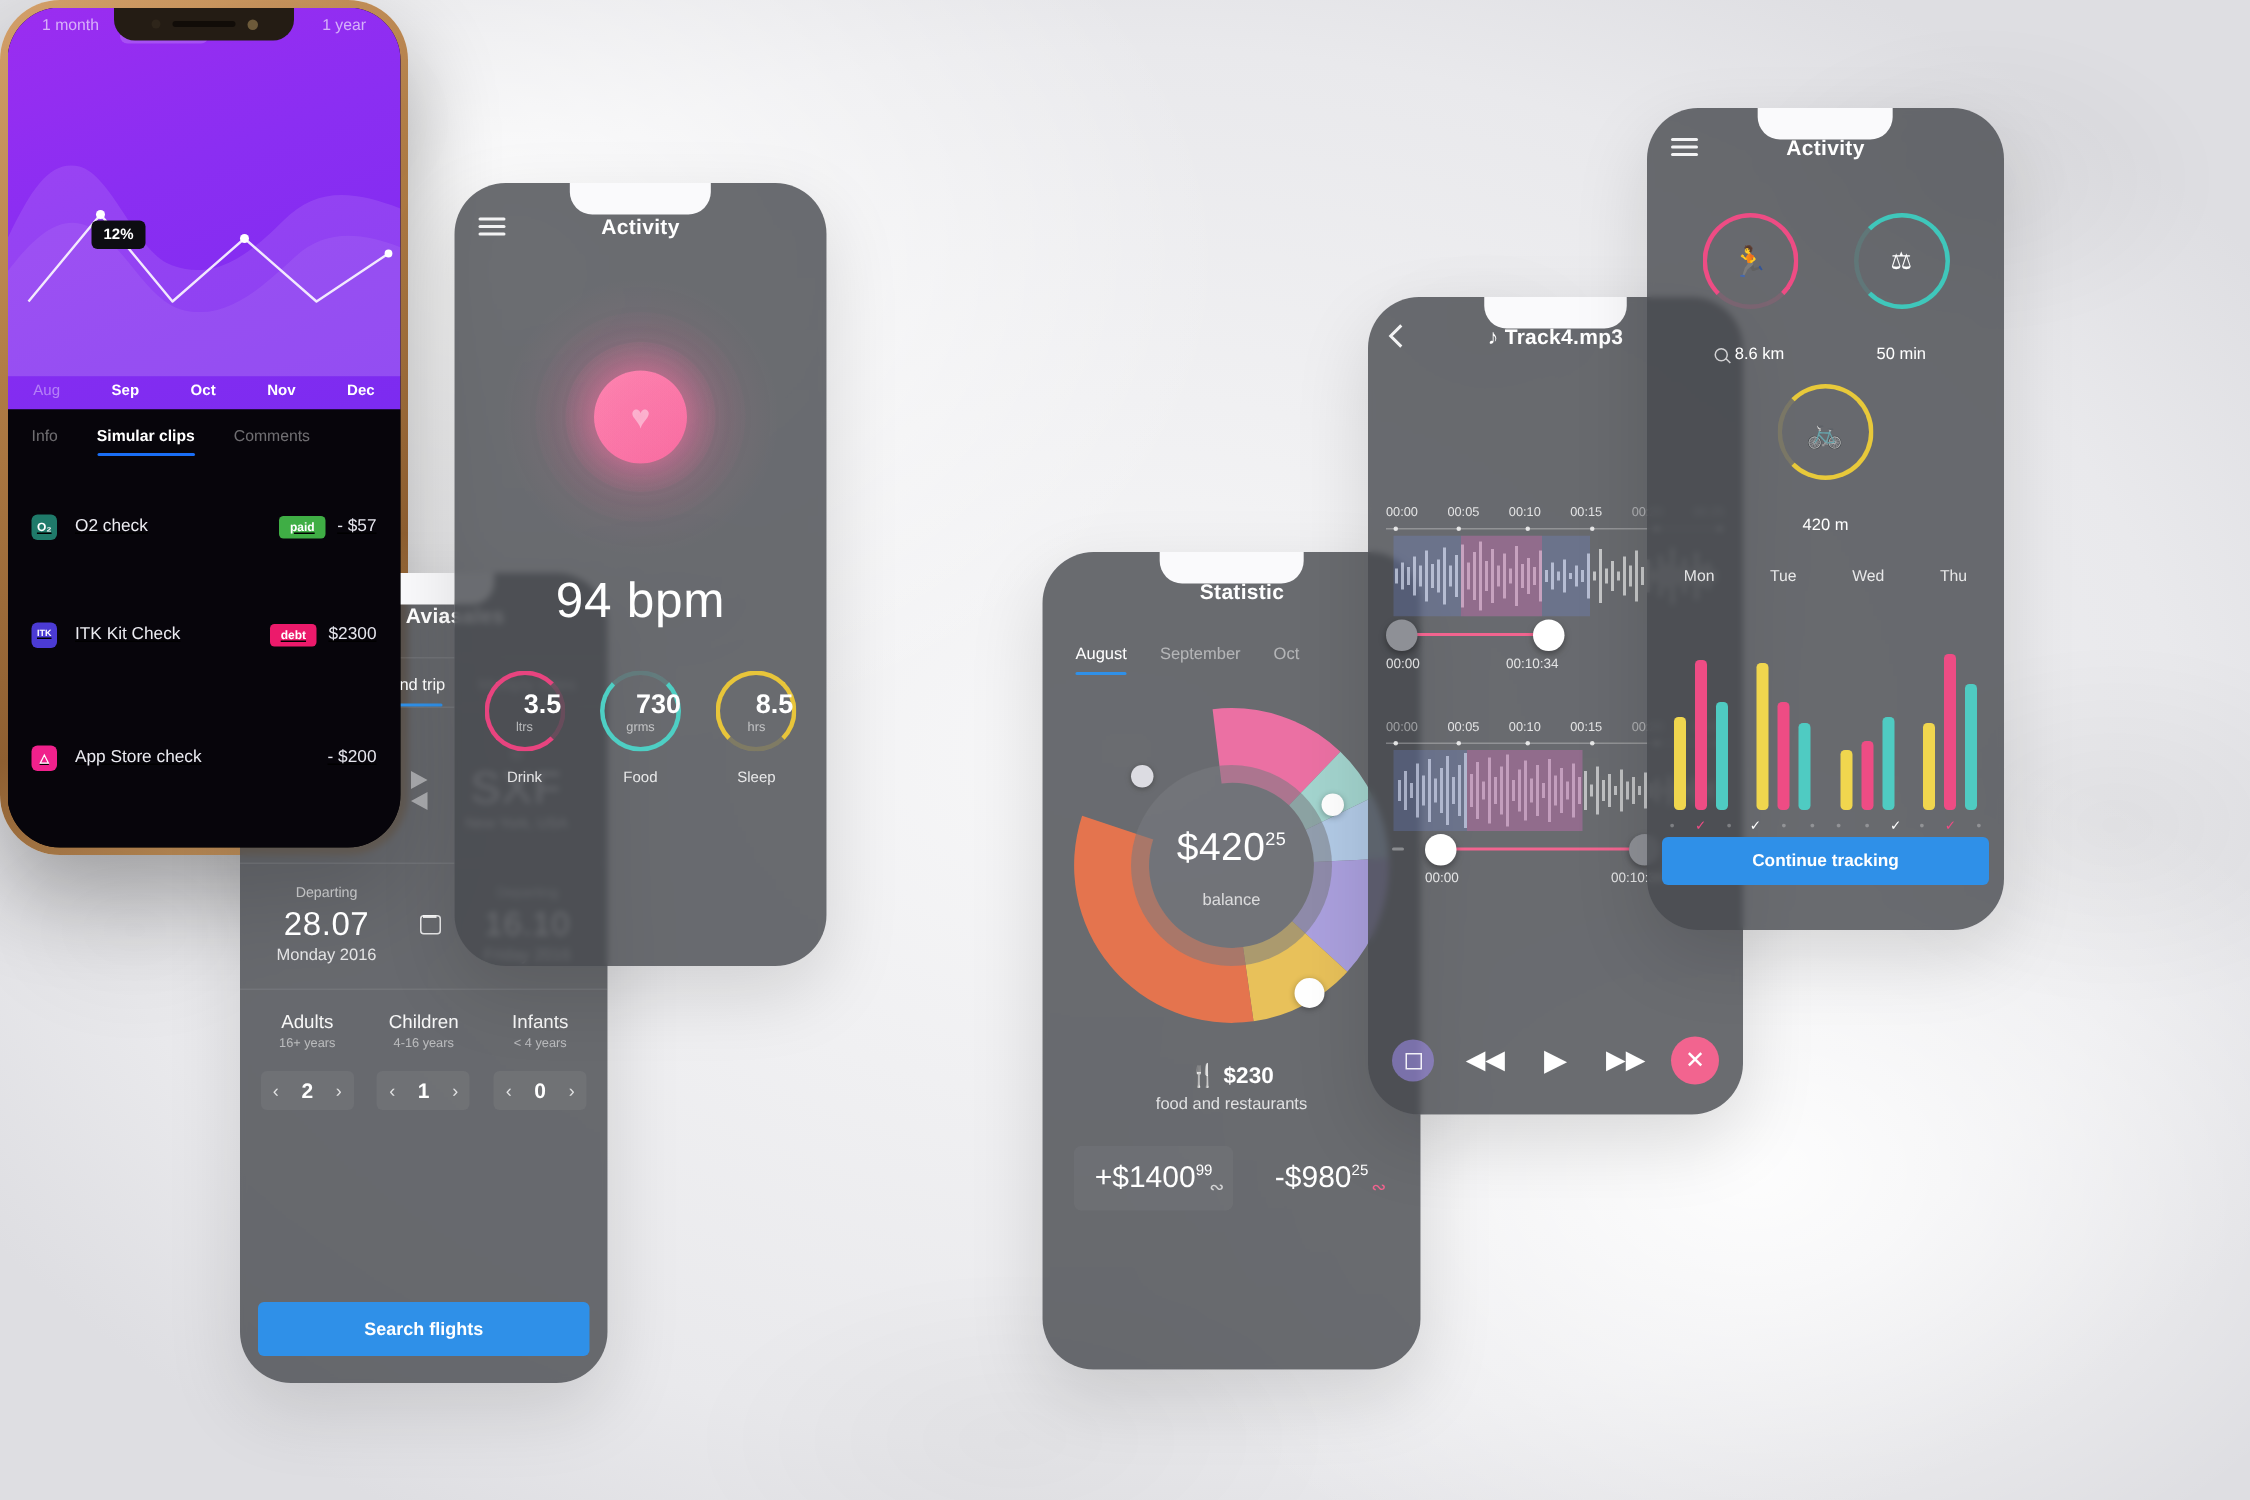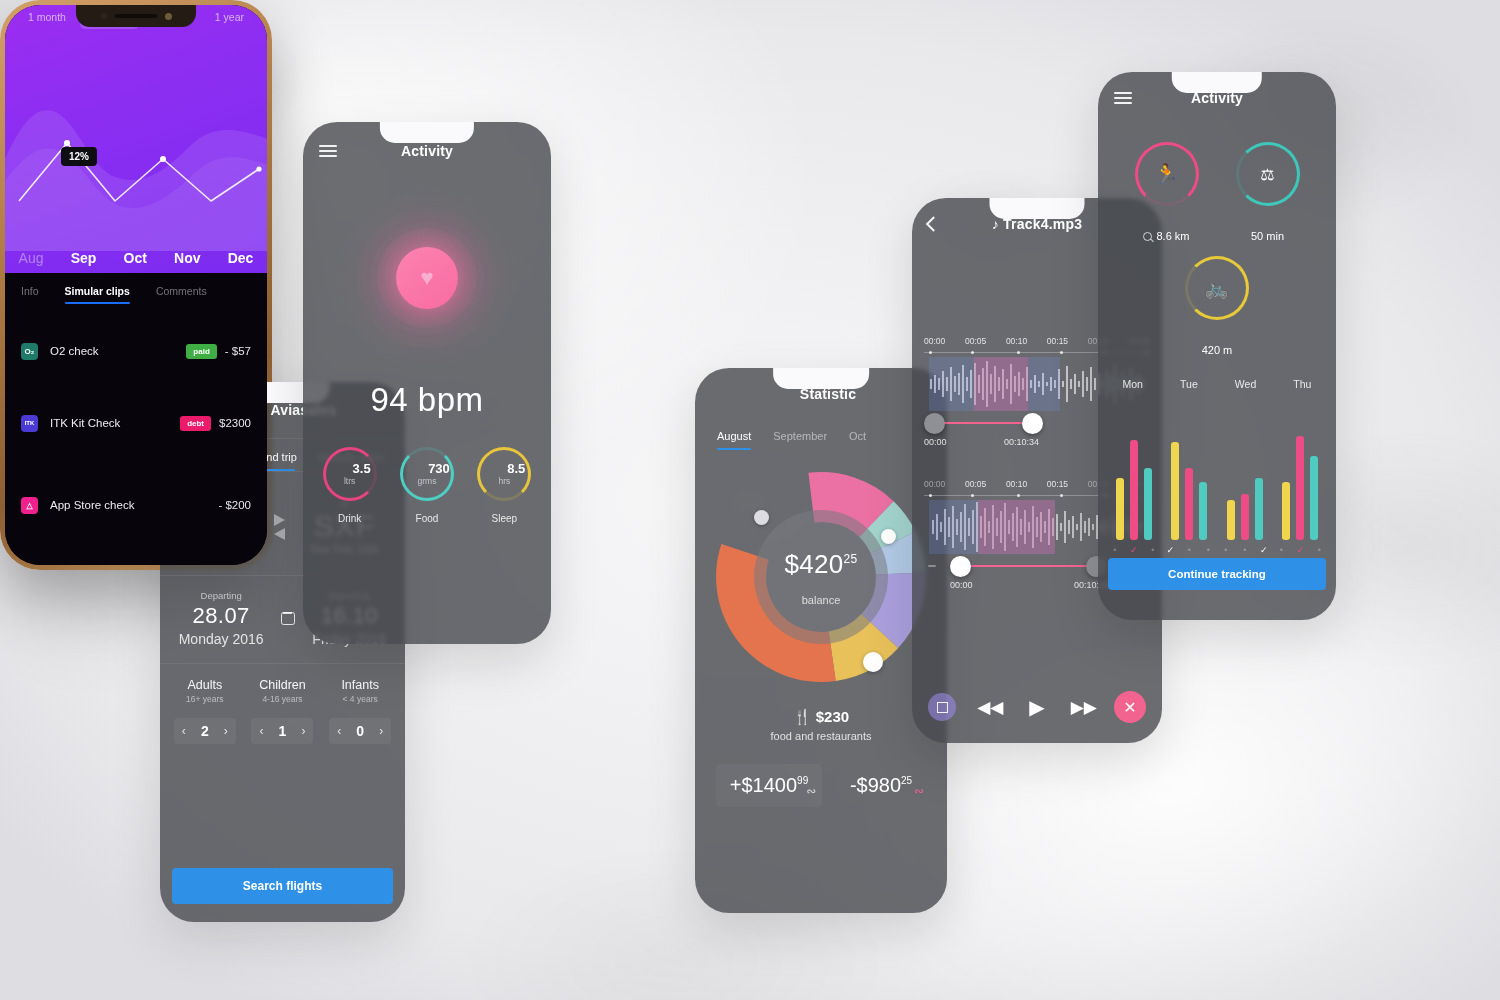--- a/index.html
+++ b/index.html
@@ -57,21 +57,21 @@
   .route .code { font-size:30px; font-weight:300; color:#f2648f; letter-spacing:1px; text-align:center; line-height:1.1; }
   .route .code.to { color:rgba(235,235,240,.85); }
   .route .city { font-size:10px; color:rgba(255,255,255,.78); text-align:center; margin-top:2px; }
   .swap { display:flex; flex-direction:column; gap:2px; opacity:.55; }
   .tri-r { width:0;height:0;border-left:11px solid rgba(255,255,255,.8);border-top:6px solid transparent;border-bottom:6px solid transparent; }
   .tri-l { width:0;height:0;border-right:11px solid rgba(255,255,255,.8);border-top:6px solid transparent;border-bottom:6px solid transparent; }
   .dates { display:flex; align-items:center; justify-content:space-around; padding:14px 10px 16px; }
   .dates .col { text-align:center; }
   .dates .k { font-size:9.5px; color:rgba(255,255,255,.6); }
   .dates .v { font-size:22px; color:#fff; font-weight:300; letter-spacing:.4px; margin:2px 0 2px;}
-  .dates .s { font-size:14px; color:rgba(255,255,255,.82); }
+  .dates .s { font-size:11px; color:rgba(255,255,255,.82); }
   .cal { width:14px;height:13px;border:1.6px solid rgba(255,255,255,.85); border-radius:2.5px; position:relative;}
   .cal:before{content:"";position:absolute;top:-1px;left:1.5px;right:1.5px;height:2.2px;background:rgba(255,255,255,.85);}
   .pax { display:flex; justify-content:space-around; padding:14px 6px 6px; }
   .pax .col { text-align:center; }
   .pax .n { font-size:12.5px; color:rgba(255,255,255,.95); }
   .pax .sub { font-size:8.5px; color:rgba(255,255,255,.55); margin-top:2px; }
   .stepper { display:flex; align-items:center; gap:14px; justify-content:center; margin-top:14px;
              background:rgba(255,255,255,.05); border-radius:4px; padding:5px 8px;}
   .stepper .a { color:rgba(255,255,255,.8); font-size:12px; }
   .stepper .val { color:#fff; font-size:14px; font-weight:700; min-width:10px; text-align:center;}
@@ -84,21 +84,21 @@
   .pulse-wrap { position:relative; height:195px; display:flex; align-items:center; justify-content:center; }
   .ring-pulse { position:absolute; border-radius:50%; }
   .heart-btn { width:62px;height:62px;border-radius:50%; background:linear-gradient(145deg,#ff8fb6,#f8699f);
                display:flex;align-items:center;justify-content:center; box-shadow:0 0 28px rgba(248,105,159,.55);}
   .heart-glyph { color:#fff; font-size:22px; line-height:1; }
   .bpm { text-align:center; font-size:33px; font-weight:300; color:#fff; letter-spacing:.5px; margin-top:6px; }
   .metrics { display:flex; justify-content:space-around; padding:28px 8px 0; }
   .metric { text-align:center; }
   .donut-sm { width:54px; height:54px; border-radius:50%; display:flex; flex-direction:column;
               align-items:center; justify-content:center; }
-  .donut-sm .v { font-size:13px; color:#fff; font-weight:600; line-height:1;margin-left:24px;}
+  .donut-sm .v { font-size:18px; color:#fff; font-weight:600; line-height:1;margin-left:24px;}
   .donut-sm .u { font-size:8.5px; color:rgba(255,255,255,.6); margin-top:1px;}
   .metric .cap { font-size:10px; color:rgba(255,255,255,.85); margin-top:12px; }
 
   
   #phone-dash { left:512px; top:202px; width:272px; height:570px;
                 background:linear-gradient(150deg,#d3a06a,#b07c45 35%,#8e5f31 70%,#c79a64);
                 border-radius:40px; padding:5px; box-shadow:0 28px 60px rgba(0,0,0,.32); }
   #dash-screen { width:100%; height:100%; border-radius:35px; overflow:hidden; position:relative; background:#000; }
   #dash-notch { position:absolute; top:0; left:50%; transform:translateX(-50%); width:120px; height:22px;
                 background:#241c14; border-radius:0 0 14px 14px; z-index:6; display:flex; align-items:center;
@@ -106,26 +106,26 @@
   .speaker { width:42px;height:4px;background:#110c08;border-radius:3px;}
   .cam { width:7px;height:7px;border-radius:50%;background:#6d5a3a;}
   .sens { width:6px;height:6px;border-radius:50%;background:#2e251a;}
   #dash-purple { height:268px; background:linear-gradient(160deg,#9b2df0 0%,#8b2ef2 40%,#7c2bf0 100%); position:relative; overflow:hidden;}
   #dash-dark   { position:absolute; top:268px; left:0; right:0; bottom:0; background:#07050b; }
   .dash-hdr { height:48px; }
   .seg { display:flex; align-items:center; justify-content:space-between; padding:0 14px; position:relative; z-index:3;}
   .seg .s { font-size:10.5px; color:rgba(255,255,255,.62); padding:6px 9px; border-radius:5px; }
   .seg .s.active { background:rgba(255,255,255,.17); color:#fff; font-weight:600; }
   .months { position:absolute; bottom:7px; left:0; right:0; display:flex; justify-content:space-around;
-            font-size:14px; z-index:3;}
+            font-size:10px; z-index:3;}
   .tabs2 { display:flex; gap:26px; padding:12px 16px 0; }
   .tabs2 .t { font-size:10.5px; color:rgba(255,255,255,.42); padding-bottom:7px; position:relative;}
   .tabs2 .t.active { color:#fff; font-weight:700; }
   .tabs2 .t.active:after { content:""; position:absolute; left:0; right:0; bottom:0; height:2.5px; background:#1a6ef5; border-radius:2px;}
-  .txn { display:flex; align-items:center; padding:0 16px; height:46px; }
+  .txn { display:flex; align-items:center; padding:0 16px; height:46px;text-decoration:underline; }
   .txn .ico { width:17px;height:17px;border-radius:4px; display:flex;align-items:center;justify-content:center;
               font-size:8px; color:#fff; font-weight:700; flex:0 0 auto; }
   .txn .nm { font-size:11.5px; color:#ececf2; margin-left:12px; flex:1; }
   .badge { font-size:8px; color:#fff; padding:3px 7px; border-radius:3px; font-weight:700; margin-right:8px;}
   .amt { font-size:11.5px; color:#e6e6ee; }
   .tip { position:absolute; background:#0d0d12; color:#fff; font-size:10px; font-weight:700;
          padding:4px 8px; border-radius:4px; z-index:4;}
 
   
   #phone-stat { left:695px; top:368px; width:252px; height:545px; }

